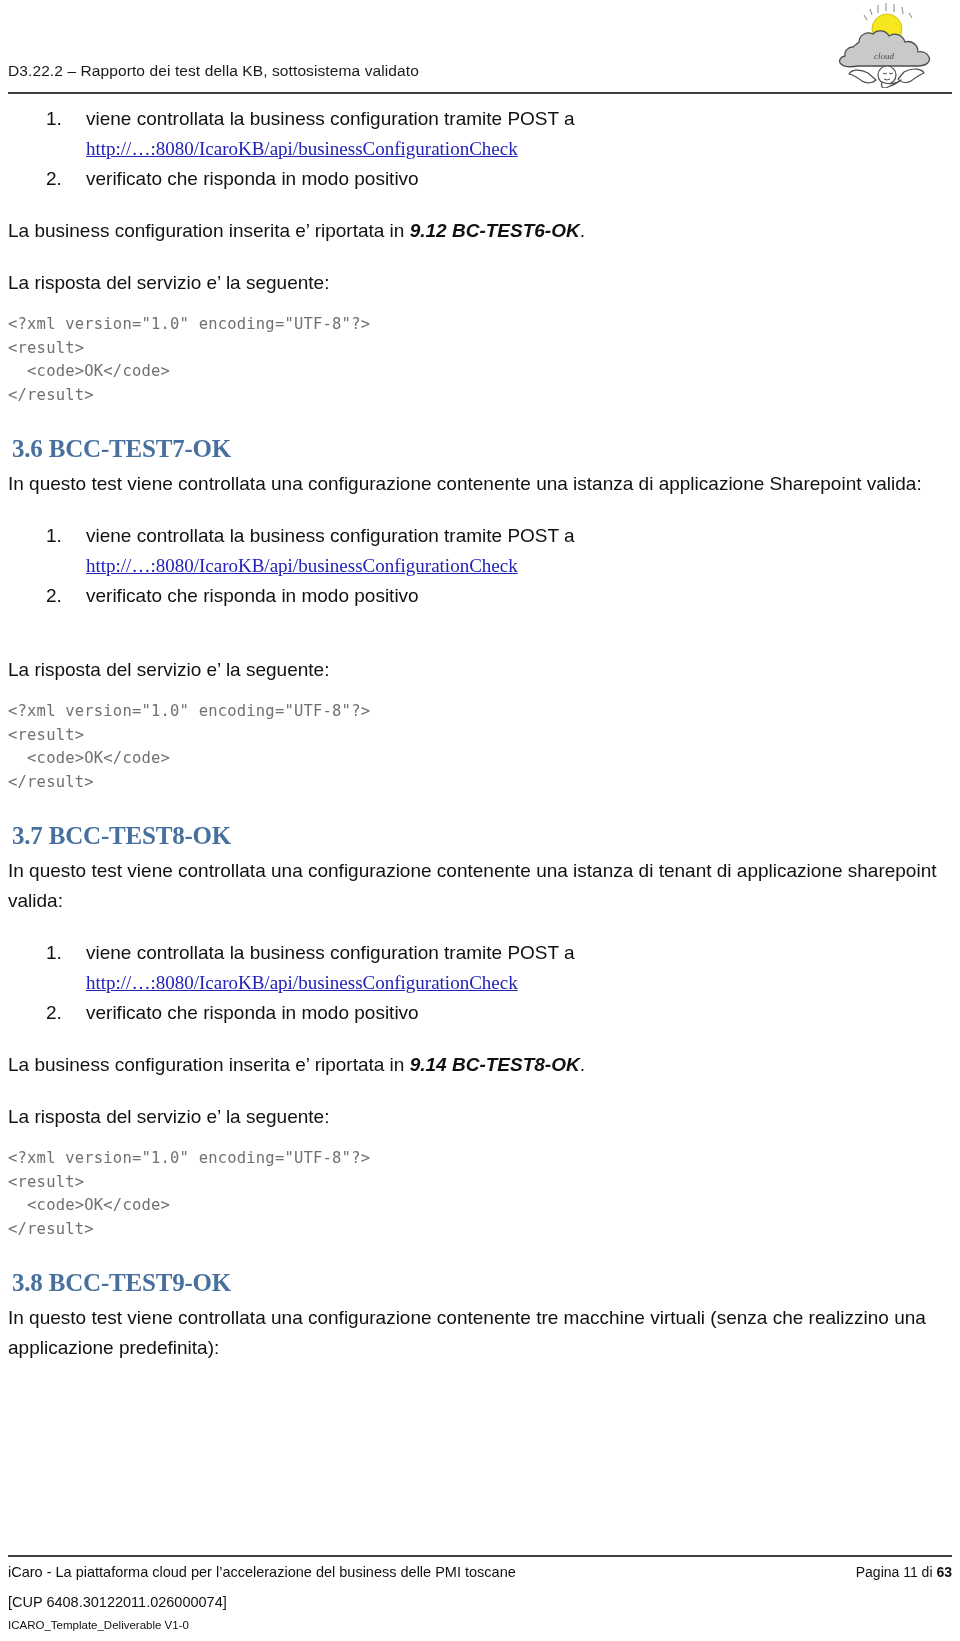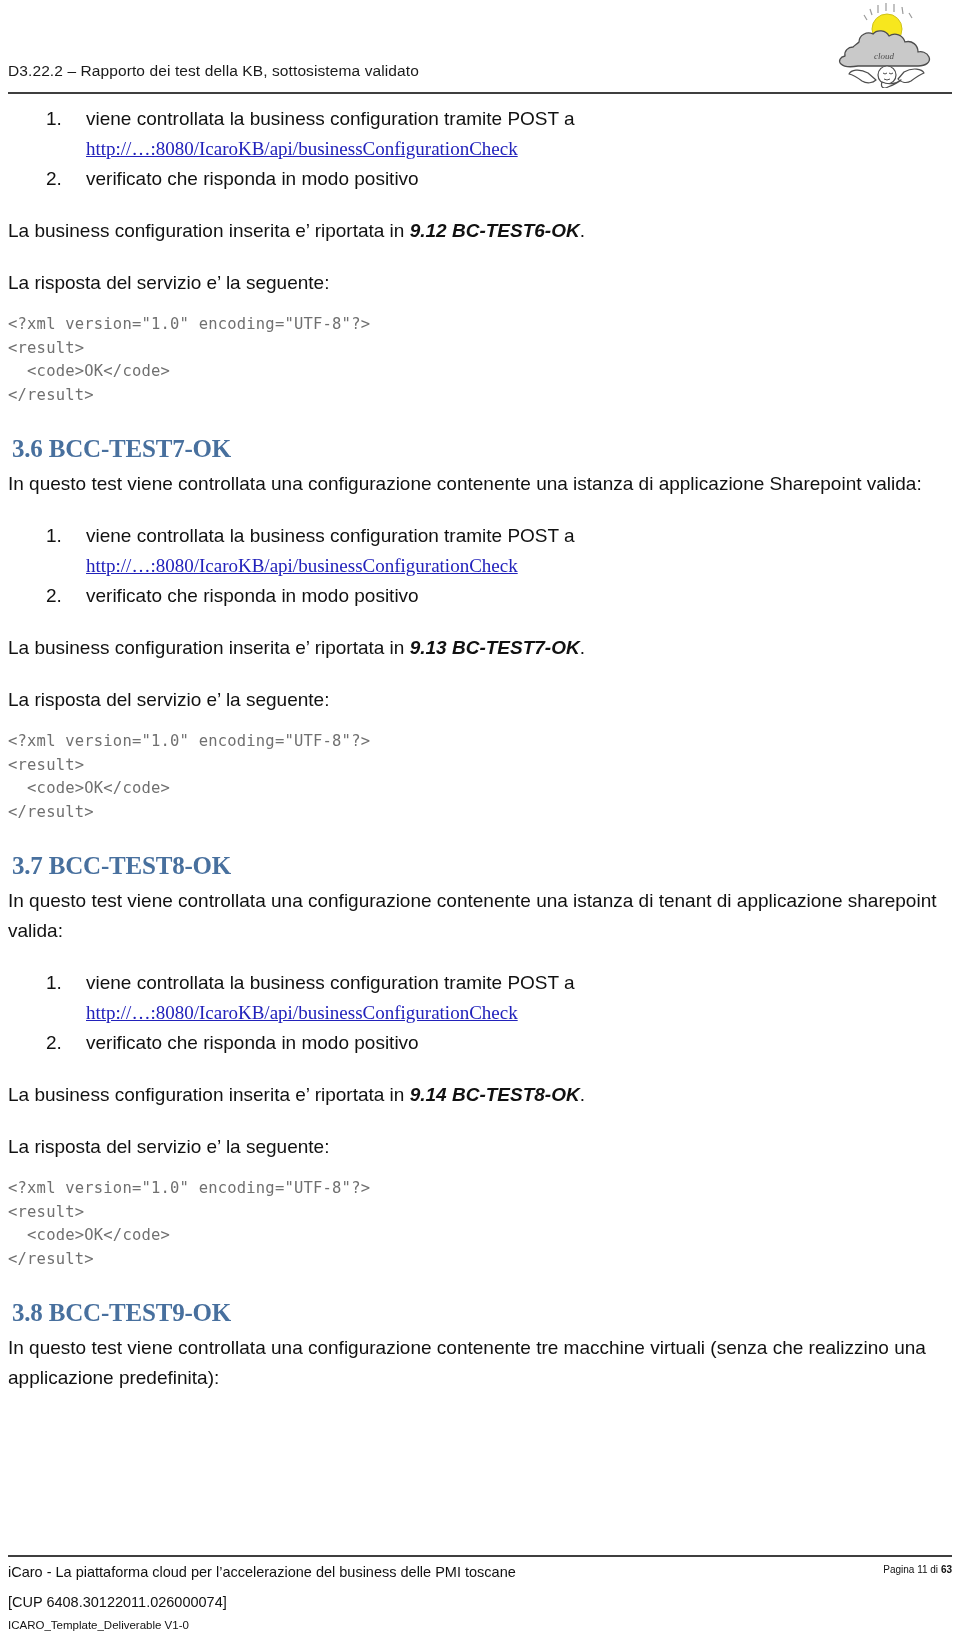--- a/index.html
+++ b/index.html
@@ -151,21 +151,21 @@
   }
   .footer-left {
     font-size: 14.5px;
     color: #111111;
     white-space: nowrap;
   }
   .footer-right {
     position: absolute;
     right: 0;
     top: 0;
-    font-size: 10px;
+    font-size: 14px;
     color: #111111;
     white-space: nowrap;
   }
   .footer-right b { font-weight: bold; }
   .footer-cup {
     font-size: 14.5px;
     color: #111111;
     margin-top: 8px;
   }
   .footer-tmpl {
@@ -268,23 +268,20 @@
         <a class="url-link" href="#">http://…:8080/IcaroKB/api/businessConfigurationCheck</a>
       </li>
       <li>
         <span class="marker">2.</span>
         <span>verificato che risponda in modo positivo</span>
       </li>
     </ol>
 
     <div class="spacer-md"></div>
 
-    <p class="body-text">
-      <span>La business configuration inserita e’ riportata in </span><em class="ital">9.13 BC-TEST7-OK</em><span>.</span>
-    </p>
 
     <div class="spacer-md"></div>
 
     <p class="body-text">La risposta del servizio e’ la seguente:</p>
 
     <div class="spacer-sm"></div>
 
     <pre class="code-block">&lt;?xml version="1.0" encoding="UTF-8"?&gt;
 &lt;result&gt;
   &lt;code&gt;OK&lt;/code&gt;

